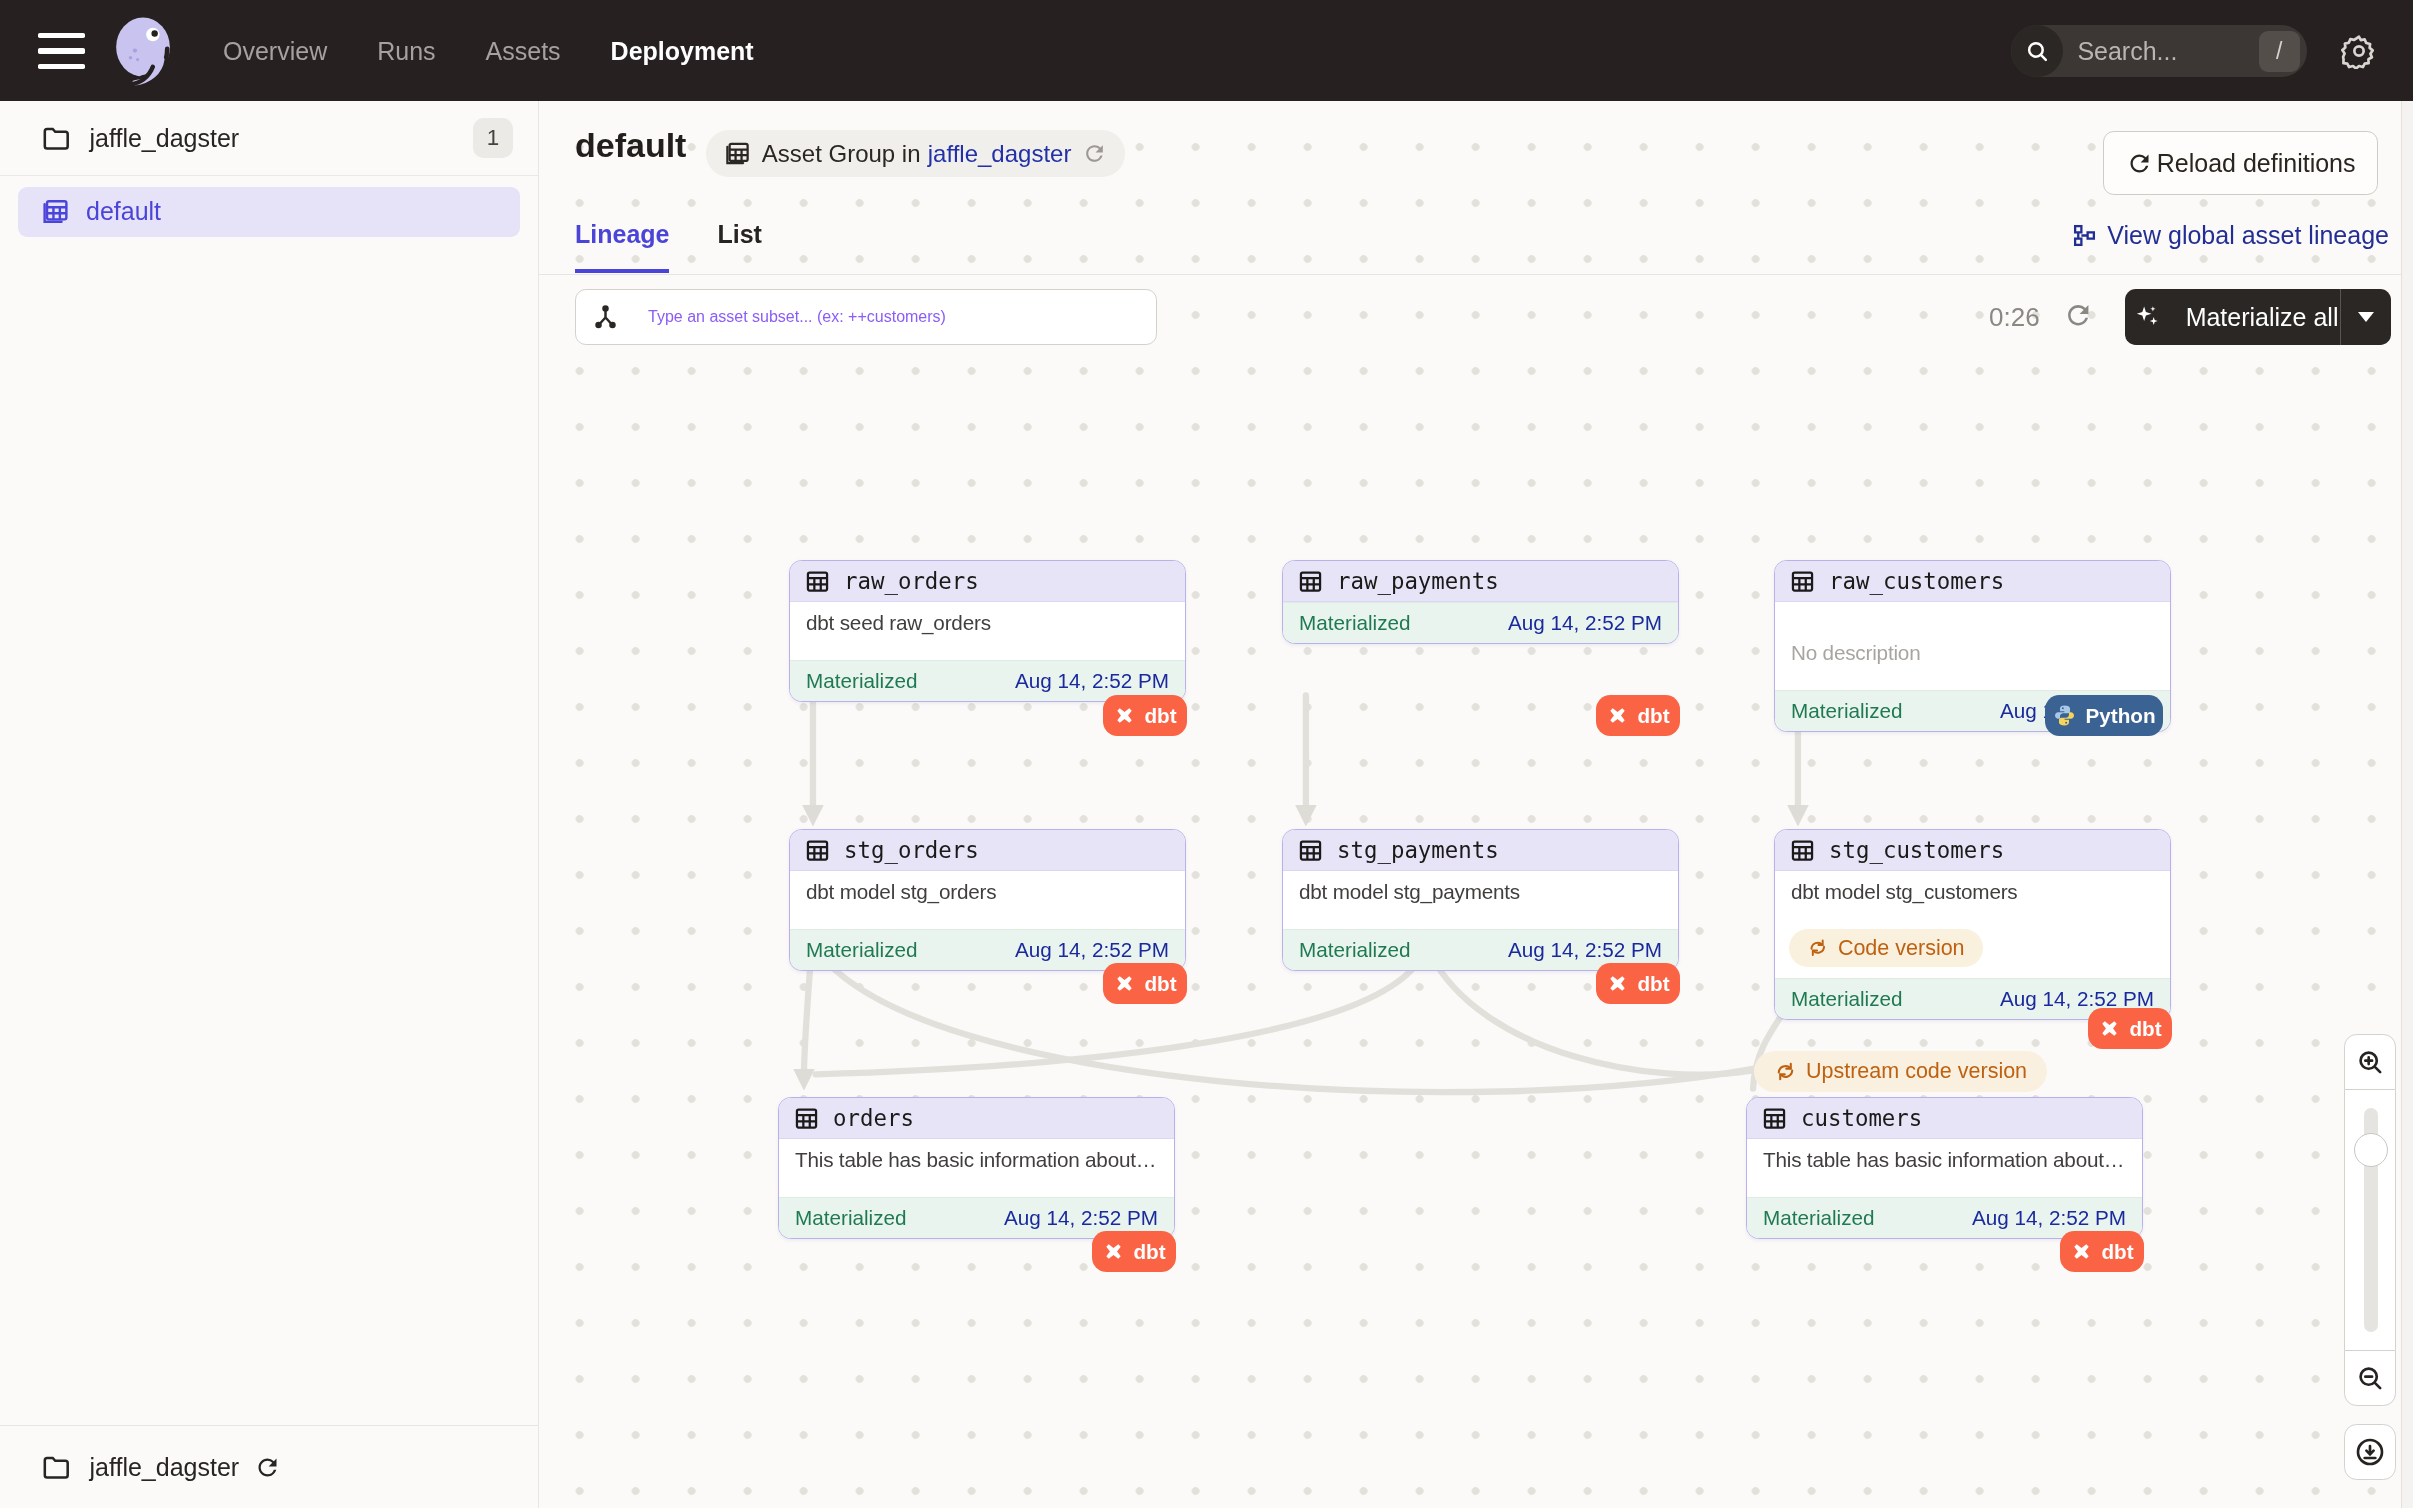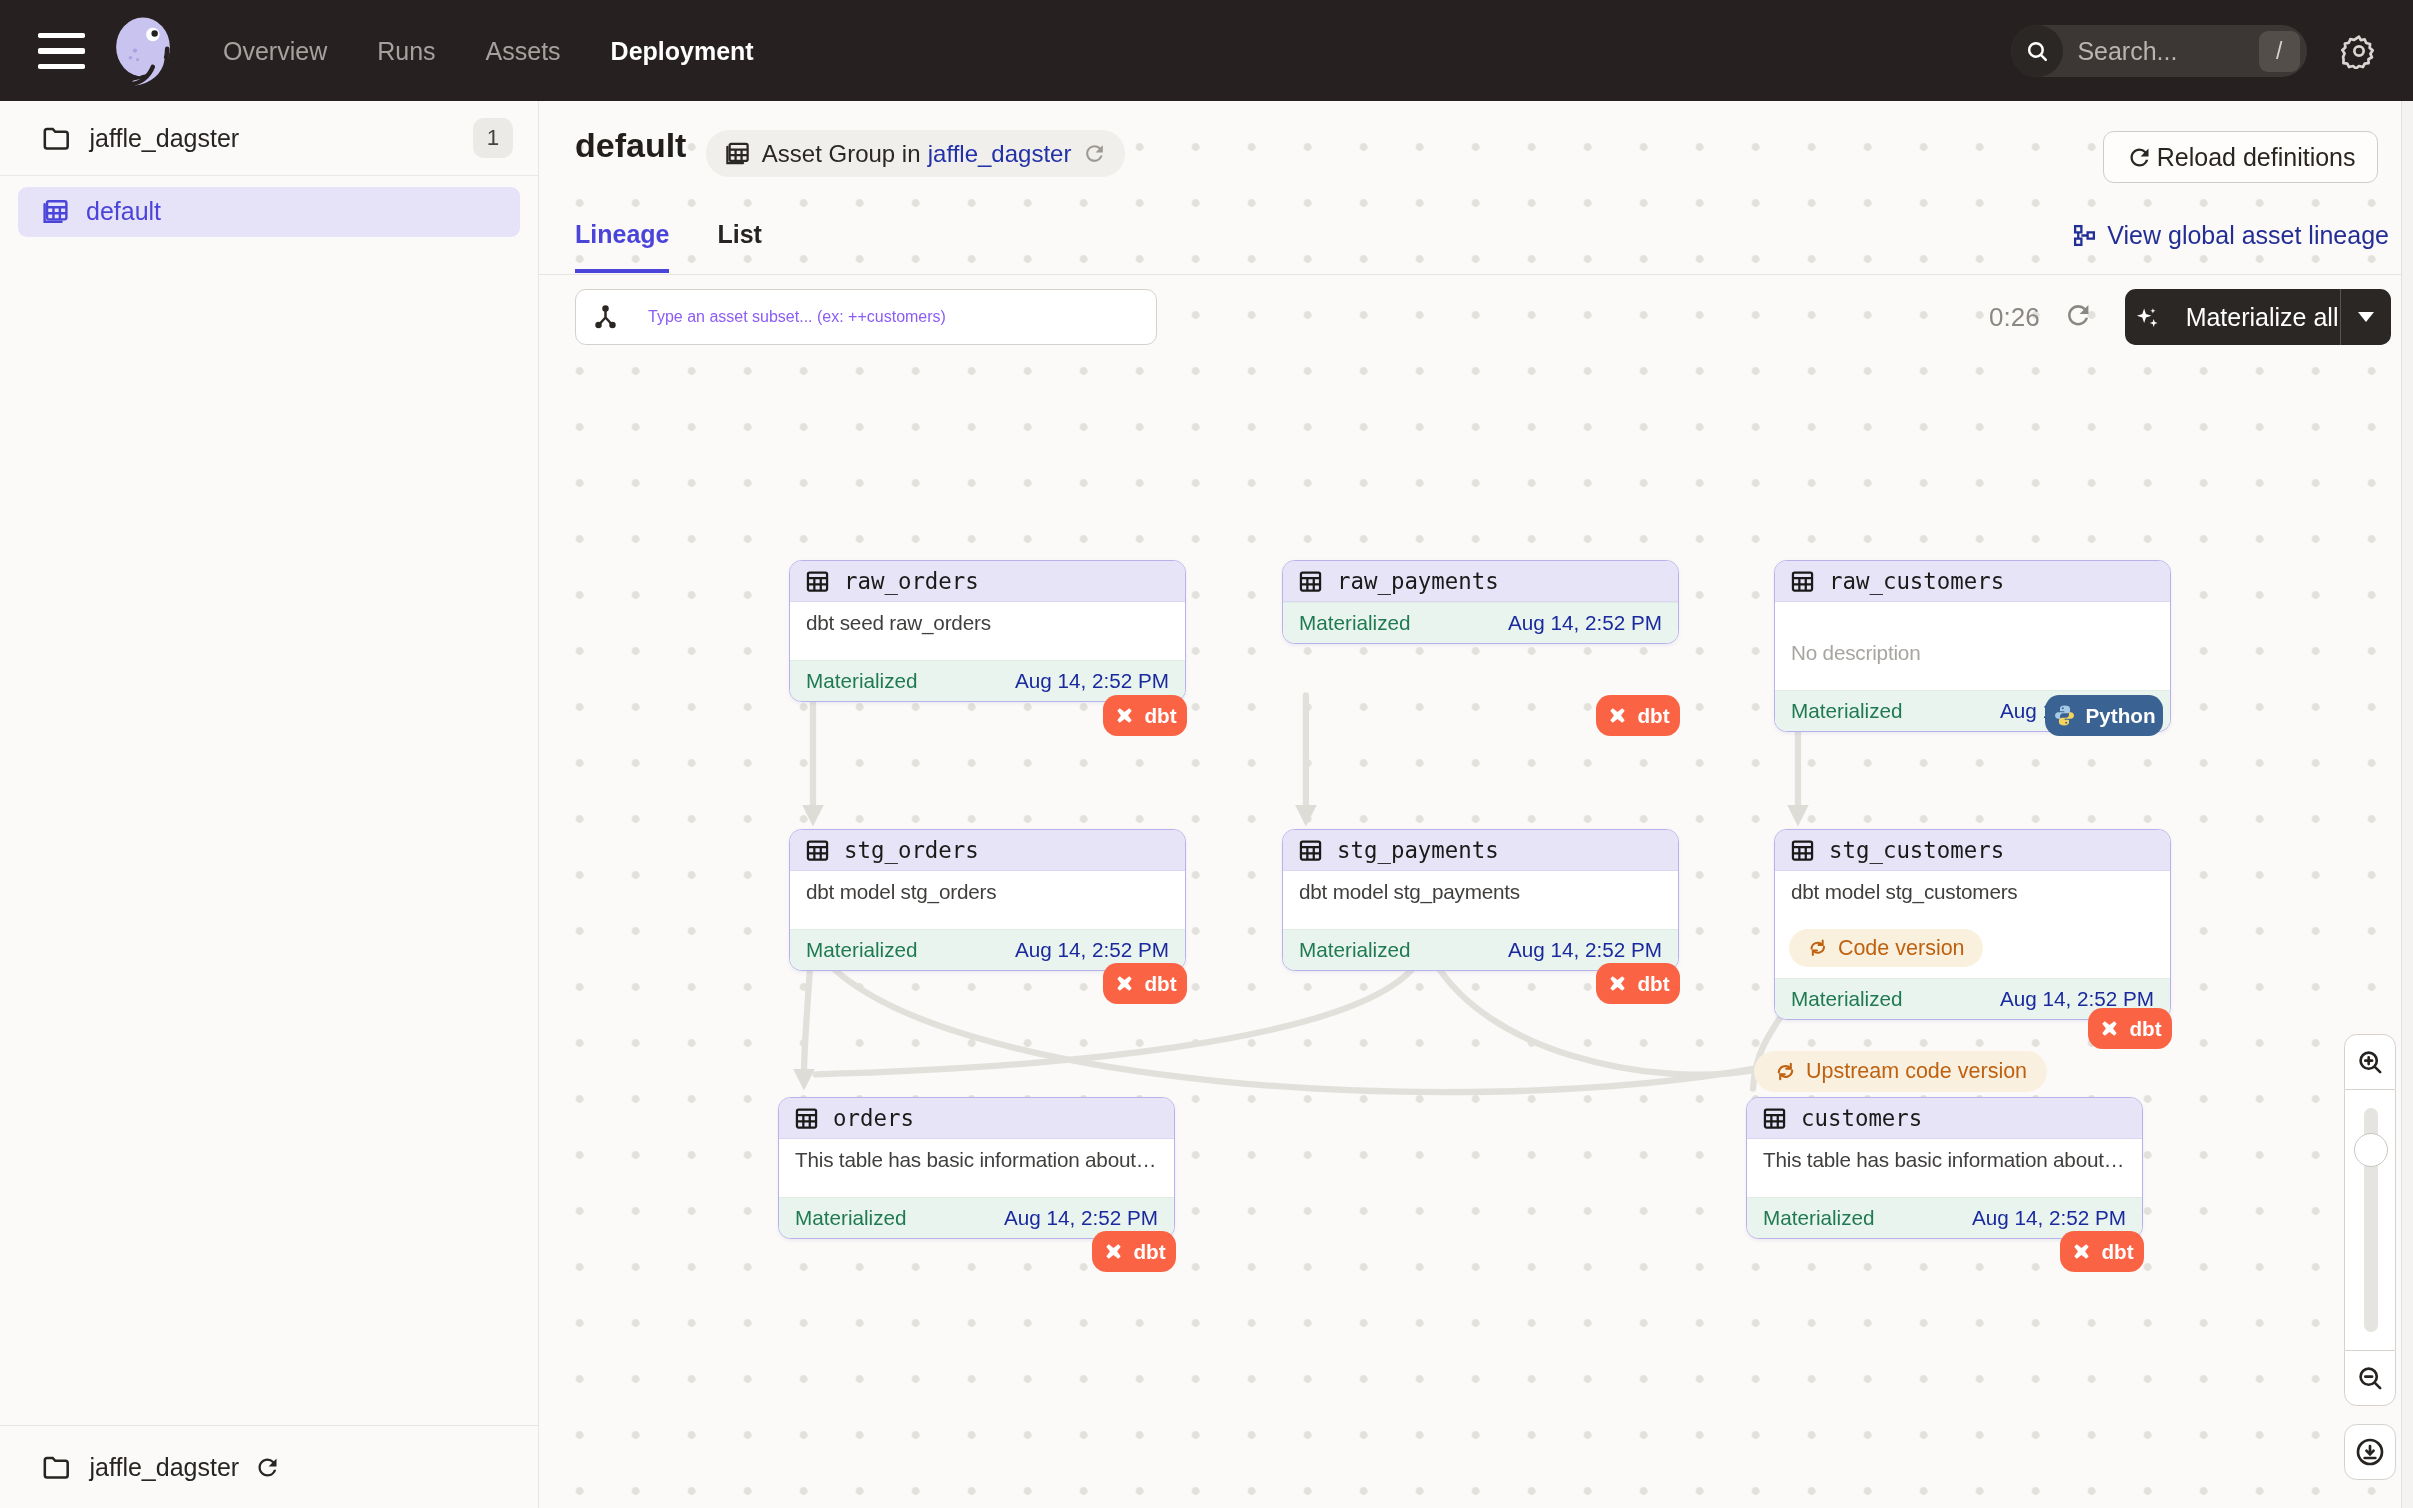--- a/index.html
+++ b/index.html
@@ -35,34 +35,34 @@
   
   .main { position:absolute; left:539px; top:101px; width:1875px; height:1407px;
           background-color:#FBFAF8;
           background-image:radial-gradient(circle, #E3E1DC 3.6px, transparent 4.1px);
           background-size:56px 56px; background-position:12.6px 18px; }
   .page-title { position:absolute; left:36px; top:25px; font-size:34px; font-weight:bold; color:#211E1C; }
   .group-pill { position:absolute; left:167px; top:29px; height:47px; background:#F1EFEC; border-radius:23px; display:flex; align-items:center; padding:0 18px; }
   .group-pill-text { font-size:24px; color:#2A2724; margin-left:10.8px; }
   .group-pill-link { font-size:24px; color:#2231A8; margin-left:7.2px; cursor:pointer; }
   .group-pill .refresh { margin-left:10.8px; }
-  .reload-btn { position:absolute; right:36px; top:30px; height:52px; background:#FEFDFC; border:0.9px solid #CFCCC8; border-radius:10.8px; display:flex; align-items:center; padding:0 21.5px; font-size:25px; color:#29251F; cursor:pointer; gap:4px; }
+  .reload-btn { position:absolute; right:36px; top:30px; height:64px; background:#FEFDFC; border:0.9px solid #CFCCC8; border-radius:10.8px; display:flex; align-items:center; padding:0 21.5px; font-size:25px; color:#29251F; cursor:pointer; gap:4px; }
   .tabs { position:absolute; left:36px; top:119px; display:flex; gap:48px; }
   .tab { font-size:25px; cursor:pointer; padding-bottom:20px; color:#262321; font-weight:bold; }
   .tab.active { color:#4B44D9; border-bottom:4.5px solid #4B44D9; }
   .tabs-border { position:absolute; left:0; top:173px; width:1875px; height:0.9px; background:#E7E5E1; }
   .view-global { position:absolute; right:25px; top:120px; display:flex; align-items:center; gap:10.8px; color:#232E95; font-size:25px; cursor:pointer; }
 
   
   .subset-input { position:absolute; left:36px; top:188px; width:582px; height:56px; background:#FFFFFF; border:0.9px solid #D4D1CD; border-radius:10.8px; display:flex; align-items:center; padding:0 16px; }
   .subset-ph { color:#8b5cf6; font-size:16px; margin-left:29px; }
   .graph-timer { position:absolute; left:1450px; top:201px; font-size:26px; color:#8B8782; }
   .timer-refresh { position:absolute; left:1524px; top:199px; cursor:pointer; }
   .materialize-btn { position:absolute; left:1586px; top:188px; width:266px; height:56px; background:#2B2725; border-radius:10.8px; display:flex; align-items:center; color:#FFFFFF; cursor:pointer; }
-  .mat-main { flex:1; display:flex; align-items:flex-end; justify-content:center; gap:25px; font-size:25px;padding-left:7px; }
+  .mat-main { flex:1; display:flex; align-items:flex-start; justify-content:center; gap:25px; font-size:25px;padding-left:7px; }
   .mat-divider { width:0.9px; height:56px; background:#5A5551; }
   .mat-caret { width:50px; display:flex; align-items:center; justify-content:center; }
   .caret-down { width:0; height:0; border-left:8px solid transparent; border-right:8px solid transparent; border-top:10px solid #FFFFFF; }
 
   
   .node { position:absolute; width:397px; background:#FFFFFF; border:1.8px solid #B8B1EA; border-radius:12.6px; overflow:hidden; box-shadow:0 1.8px 3.6px rgba(80,70,160,0.08); cursor:pointer; }
   .node-header { height:41px; background:#E7E4F8; display:flex; align-items:center; padding:0 14.4px; gap:12.6px; border-bottom:0.9px solid #DBD6F2; }
   .node-name { font-family:"DejaVu Sans Mono", monospace; font-size:22.4px; color:#1B1A19; }
   .node-desc { height:58px; line-height:41px; padding:0 16px; font-size:20.7px; color:#413F3D; white-space:nowrap; overflow:hidden; text-overflow:ellipsis; letter-spacing:-0.2px; }
   .node-desc.muted { color:#A8A5A1;margin-top:30px; }

